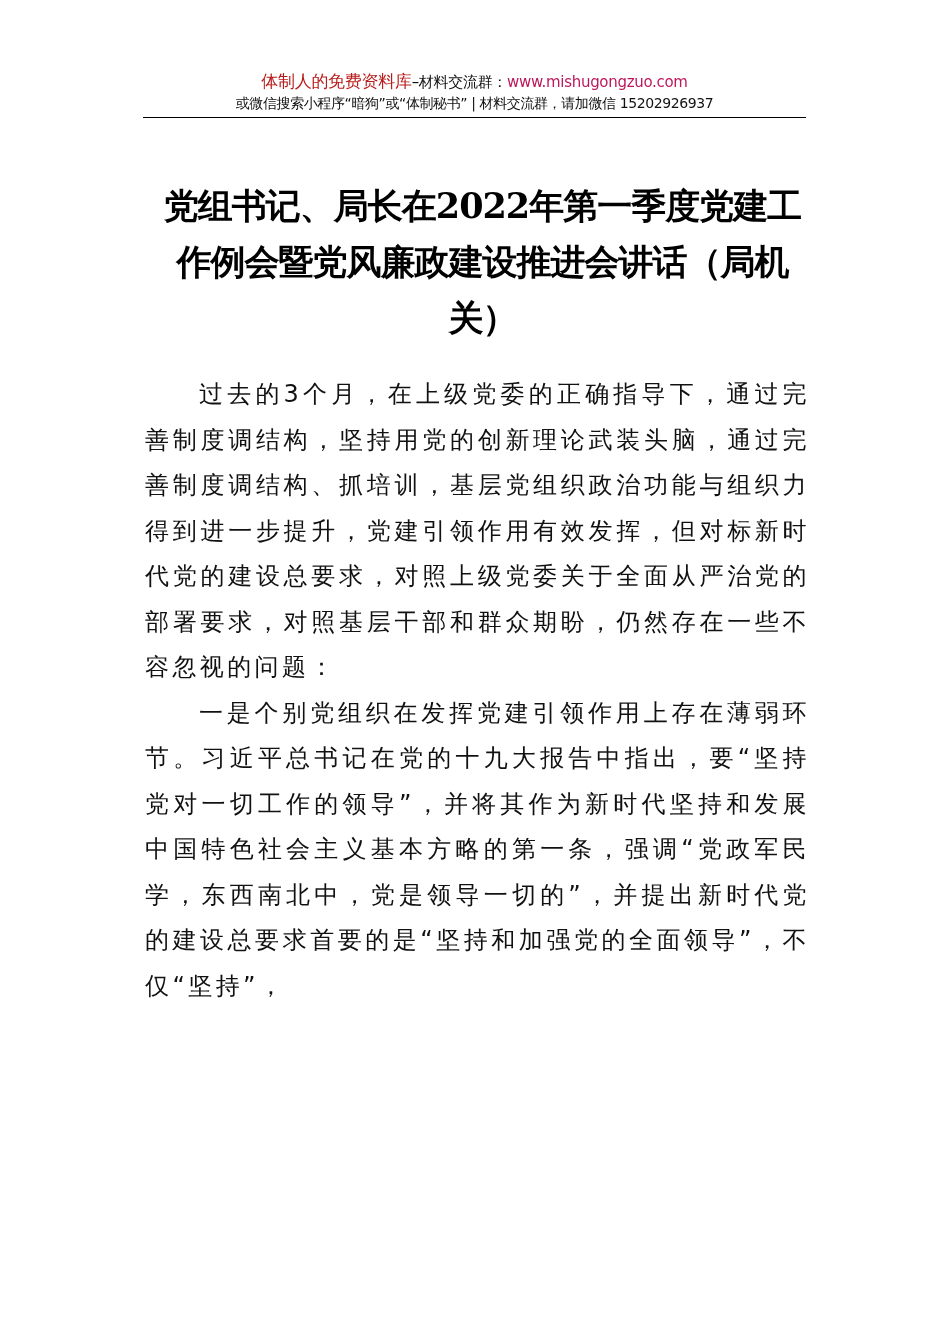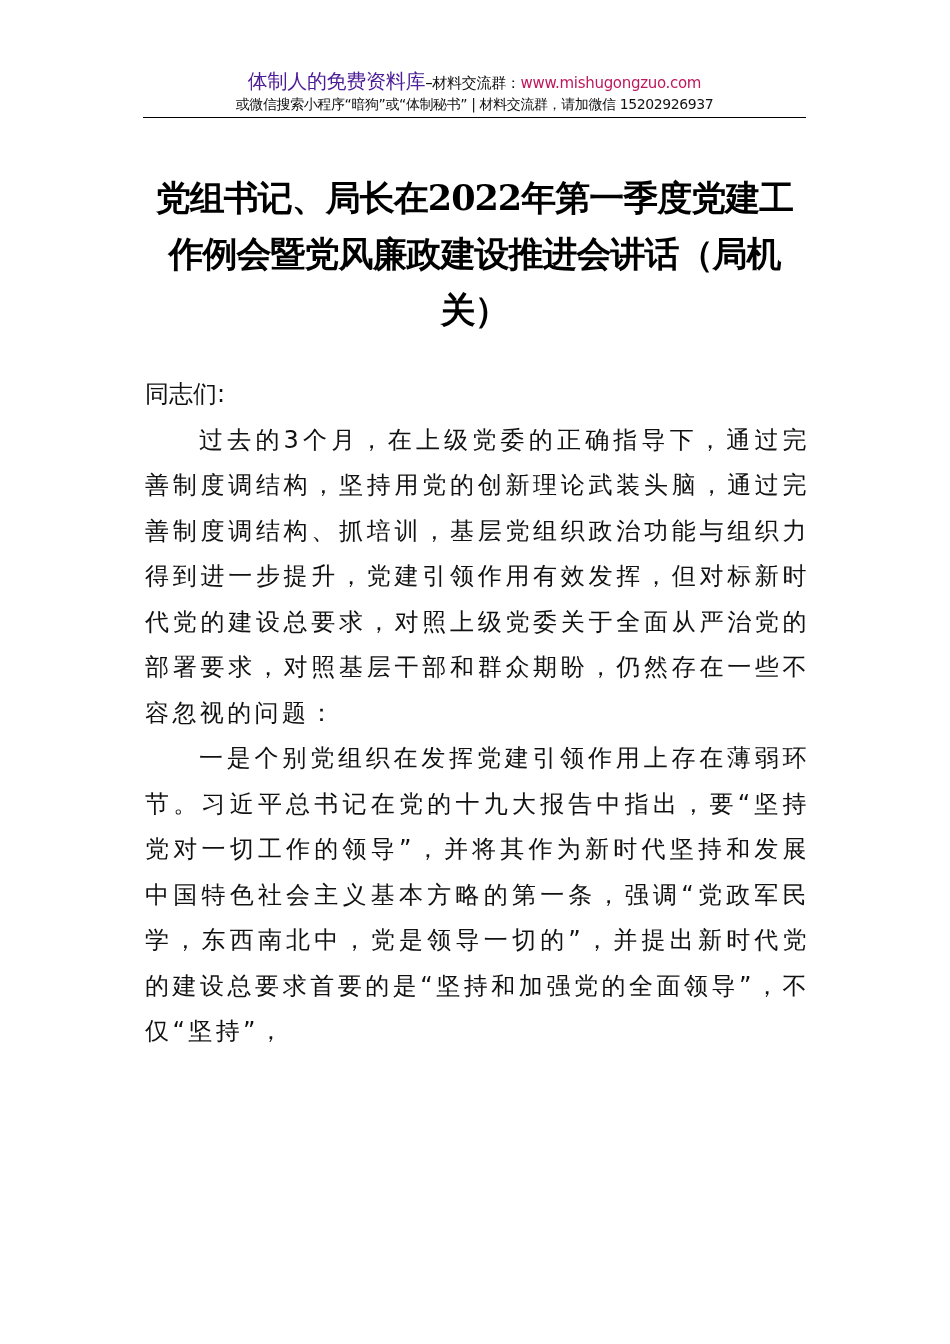--- a/index.html
+++ b/index.html
@@ -22,21 +22,21 @@
     width: 663px;
     text-align: center;
   }
   .header-line-1 {
     font-family: "DejaVu Sans", sans-serif;
     font-size: 15px;
     line-height: 22px;
     white-space: nowrap;
     letter-spacing: -0.3px;
   }
-  .brand { color: #4c1d95; font-size: 20px; }
+  .brand { color: #b91c1c; font-size: 17px; }
   .prompt { color: #111; }
   .url { color: #be185d; }
   .header-line-2 {
     font-family: "DejaVu Sans", sans-serif;
     font-size: 14px;
     line-height: 20px;
     color: #111;
     white-space: nowrap;
     letter-spacing: -0.4px;
   }
@@ -52,21 +52,21 @@
     position: absolute;
     left: 143px;
     top: 170px;
     width: 663px;
     text-align: center;
     font-family: "DejaVu Serif", serif;
     font-weight: bold;
     font-size: 35px;
     line-height: 56px;
     letter-spacing: -1px;
-    margin: 0;
+    margin: 8px;
   }
   .doc-body {
     position: absolute;
     left: 145px;
     top: 372px;
     width: 665px;
     font-family: "DejaVu Sans", sans-serif;
     font-size: 24px;
     line-height: 45.5px;
     letter-spacing: 3.4px;
@@ -86,16 +86,15 @@
   <div class="header-line-1">
     <span class="brand">体制人的免费资料库</span><span class="prompt">–材料交流群：</span><span class="url">www.mishugongzuo.com</span>
   </div>
   <div class="header-line-2">或微信搜索小程序“暗狗”或“体制秘书” | 材料交流群，请加微信 15202926937</div>
 </div>
 <div class="header-rule"></div>
 
 <h1 class="doc-title">党组书记、局长在2022年第一季度党建工作例会暨党风廉政建设推进会讲话（局机关）</h1>
 
 <div class="doc-body">
-  <p class="salutation">同志们:</p>
   <p class="indent">过去的3个月，在上级党委的正确指导下，通过完善制度调结构，坚持用党的创新理论武装头脑，通过完善制度调结构、抓培训，基层党组织政治功能与组织力得到进一步提升，党建引领作用有效发挥，但对标新时代党的建设总要求，对照上级党委关于全面从严治党的部署要求，对照基层干部和群众期盼，仍然存在一些不容忽视的问题：</p>
   <p class="indent">一是个别党组织在发挥党建引领作用上存在薄弱环节。习近平总书记在党的十九大报告中指出，要“坚持党对一切工作的领导”，并将其作为新时代坚持和发展中国特色社会主义基本方略的第一条，强调“党政军民学，东西南北中，党是领导一切的”，并提出新时代党的建设总要求首要的是“坚持和加强党的全面领导”，不仅“坚持”，</p>
 </div>
 
 </body></html>

